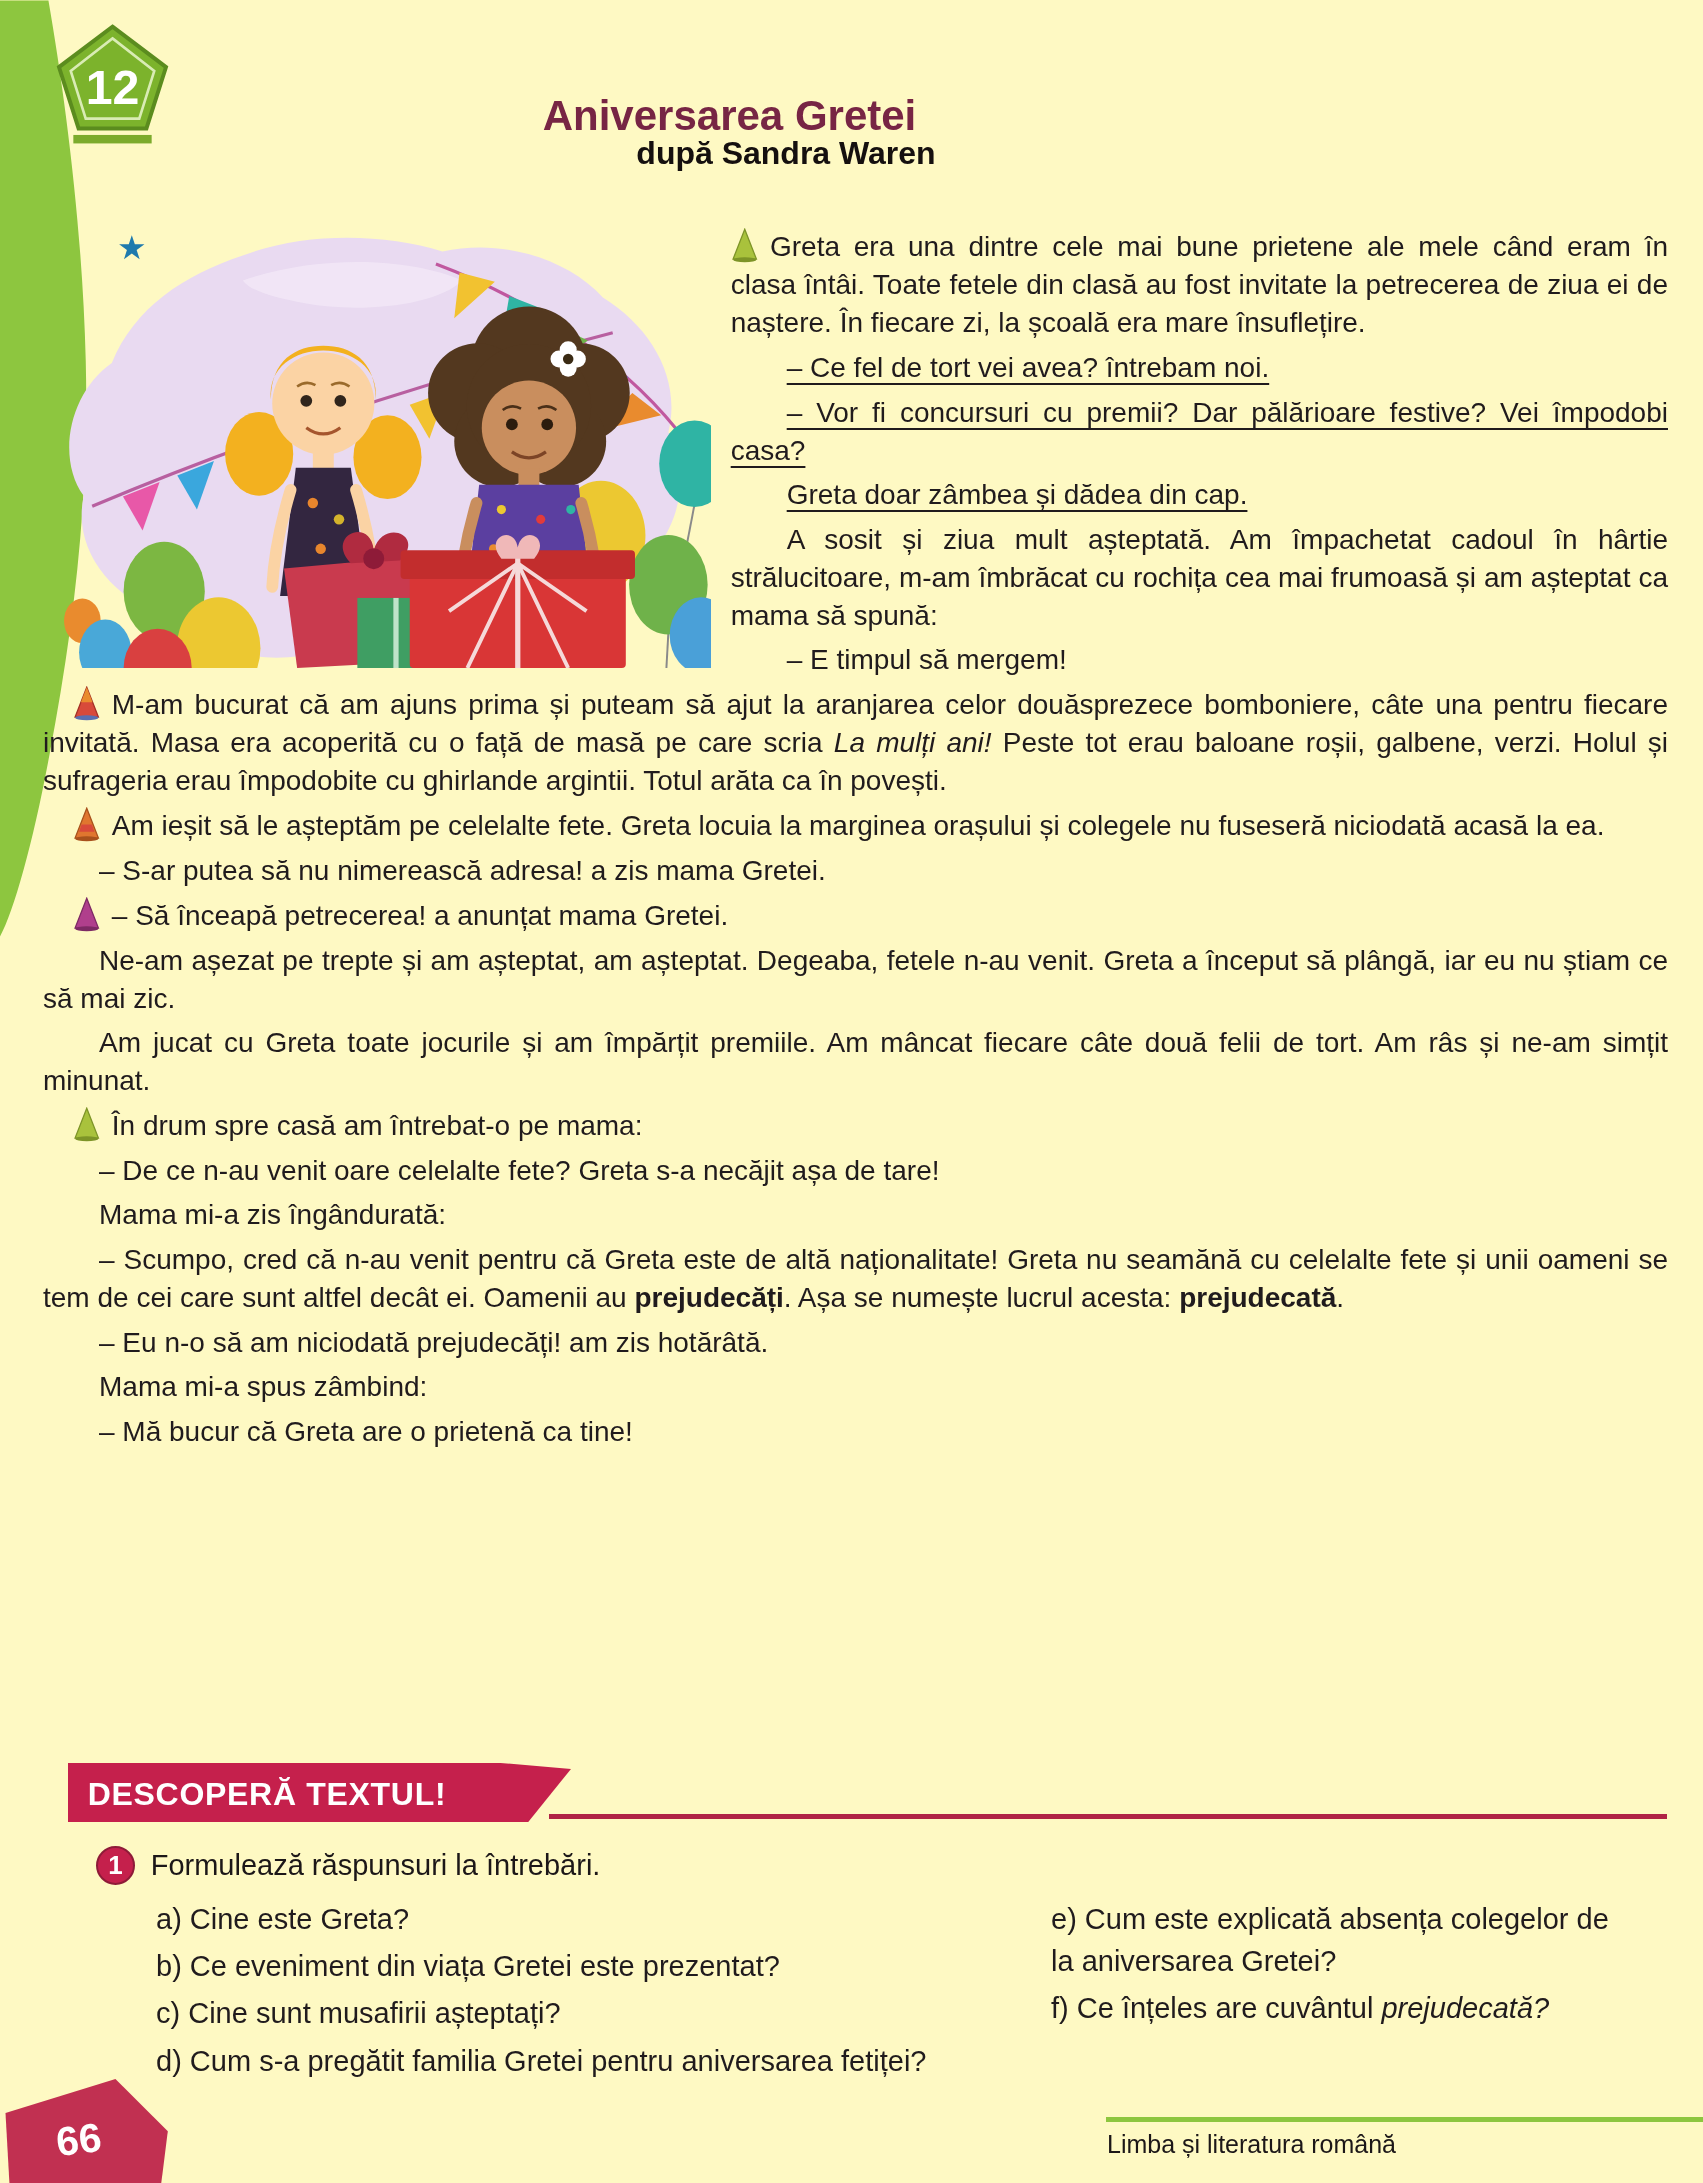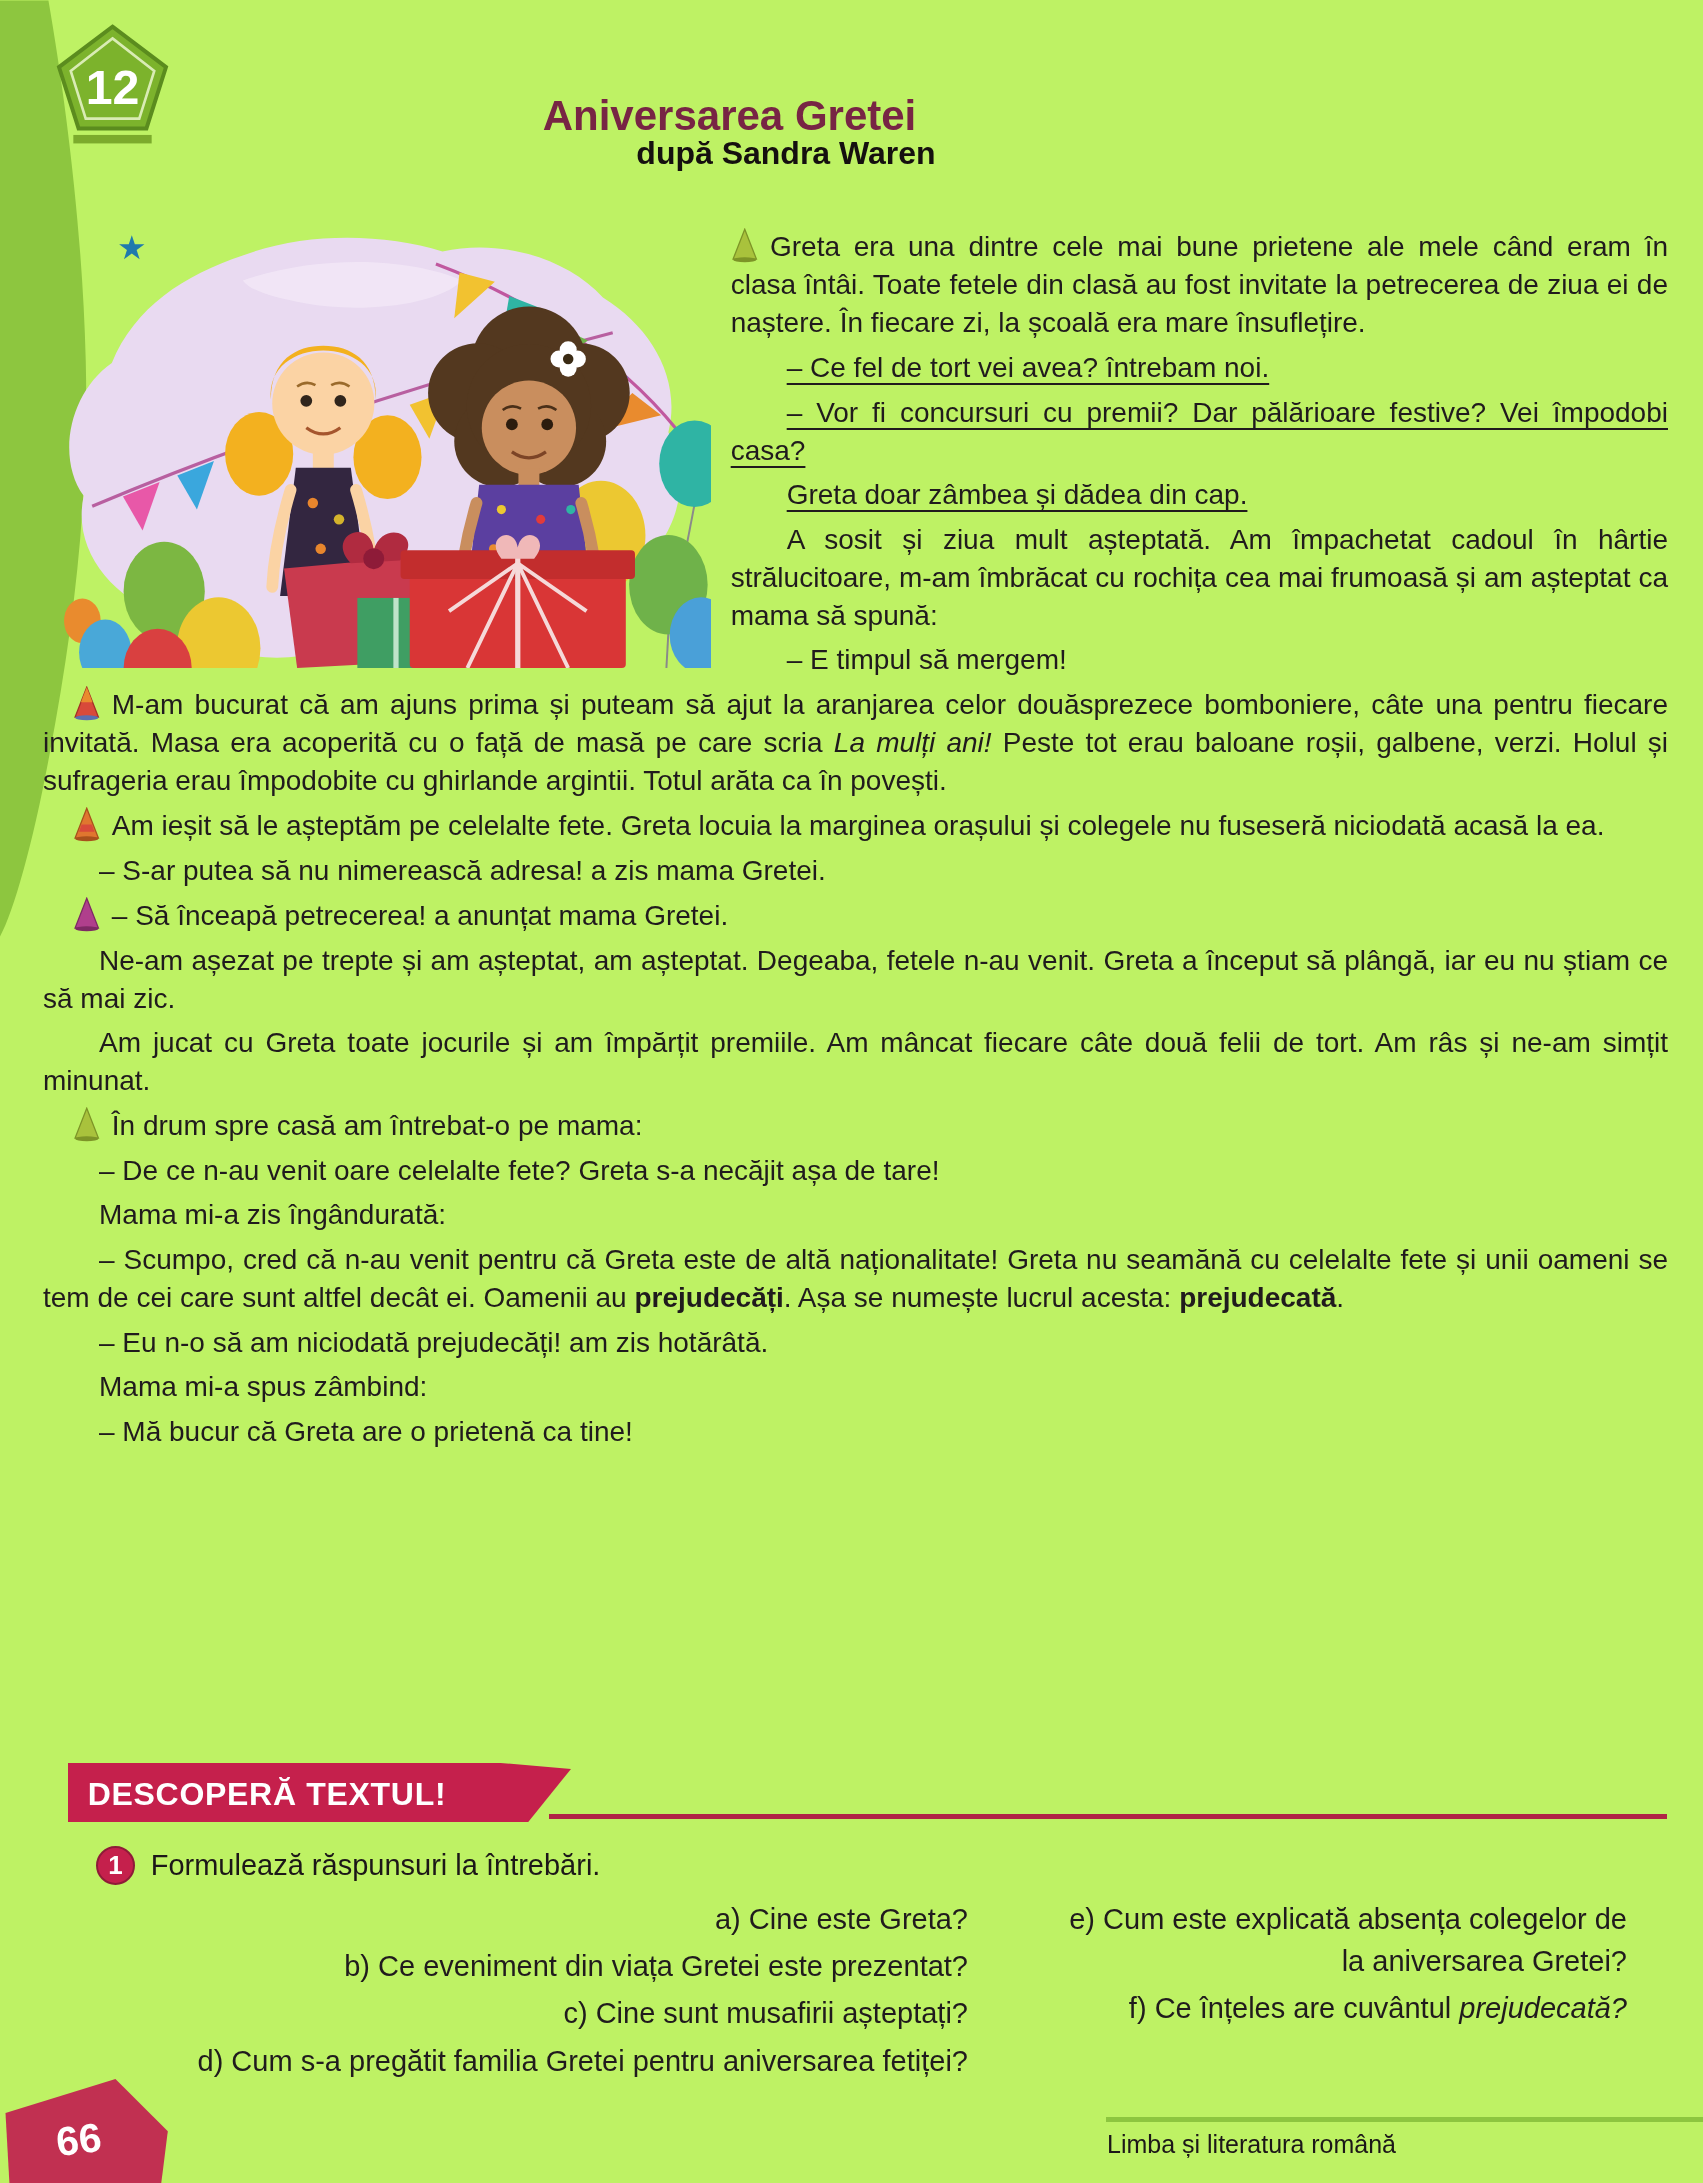--- a/index.html
+++ b/index.html
@@ -1,16 +1,16 @@
 <!DOCTYPE html>
 <html style="font-size:10.5px"><head>
 <meta charset="utf-8">
 <style>
   html,body{margin:0;padding:0;background:#e8e8e8;}
-  .page{position:relative;width:1703px;height:2183px;background:#bef264;overflow:hidden;
+  .page{position:relative;width:1703px;height:2183px;background:#fef9c3;overflow:hidden;
         font-family:"Liberation Sans",sans-serif;color:#201b1d;}
   svg text{font-family:"Liberation Sans",sans-serif;}
 
   
   .band{position:absolute;left:0;top:0;}
 
   
   .badge12{position:absolute;left:55px;top:23.6px;}
 
   
@@ -41,21 +41,21 @@
 
   .ex-row{position:absolute;left:96px;top:1846px;display:flex;align-items:center;gap:15.7px;}
   .qnum{display:inline-flex;width:39px;height:39px;border-radius:50%;background:#c5204c;
         border:2.6px solid #8e1b38;box-sizing:border-box;color:#fff;font-weight:bold;font-size:26px;
         align-items:center;justify-content:center;flex:0 0 auto;}
   .ex-text{font-size:29px;color:#1c1718;}
 
   .qcol{position:absolute;top:1898px;font-size:29px;line-height:42px;}
   .qcol.left{left:156px;width:812px;}
   .qcol.right{left:1051px;width:576px;}
-  .q{margin:0 0 5.2px 0;text-align:right;}
+  .q{margin:0 0 5.2px 0;}
 
   
   .badge66{position:absolute;left:0;top:2075px;}
   .footer-line{position:absolute;left:1106px;top:2117px;width:597px;height:4.6px;background:#8dc63f;}
   .footer-text{position:absolute;left:1107px;top:2130px;font-size:25px;color:#1c1718;}
 </style>
 </head>
 <body>
 
 <div class="page">

